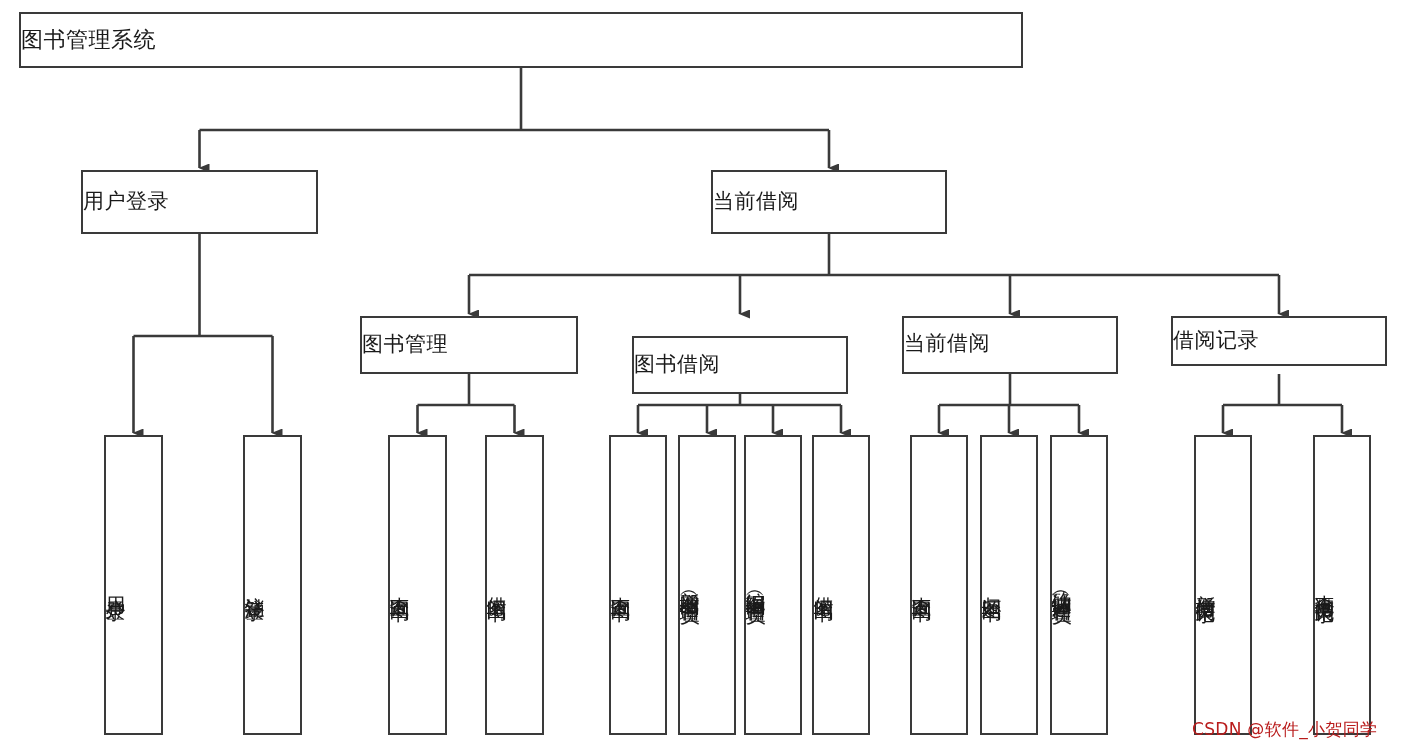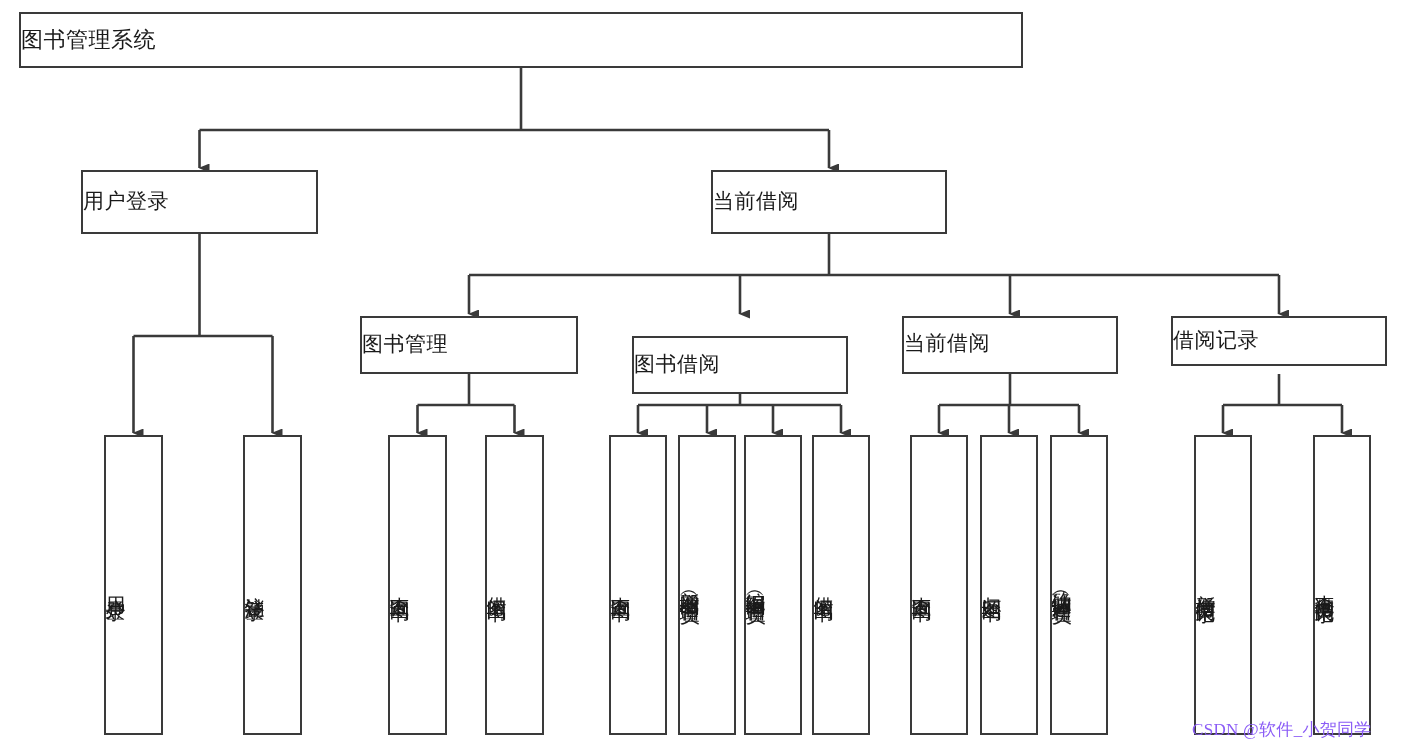--- a/index.html
+++ b/index.html
@@ -168,15 +168,15 @@
         <span class="node-label" style="color: rgb(26, 26, 26);">确认归还（管理员）</span>
       </div>
       <div class="node-box vertical" style="left: 1194px; top: 435px; width: 58px; height: 300px; border-color: rgb(58, 58, 58);">
         <span class="node-label" style="color: rgb(26, 26, 26);">新增借阅记录</span>
       </div>
       <div class="node-box vertical" style="left: 1313px; top: 435px; width: 58px; height: 300px; border-color: rgb(58, 58, 58);">
         <span class="node-label" style="color: rgb(26, 26, 26);">查询借阅记录</span>
       </div>
     </div>
 
-  <div class="watermark" style="left: 1192px; top: 718px; color: #8b5cf6; font-family: Liberation Serif, serif;">CSDN @软件_小贺同学</div>
+  <div class="watermark" style="left: 1192px; top: 718px; color: #b91c1c;">CSDN @软件_小贺同学</div>
 
 </div>
 
 </body></html>

